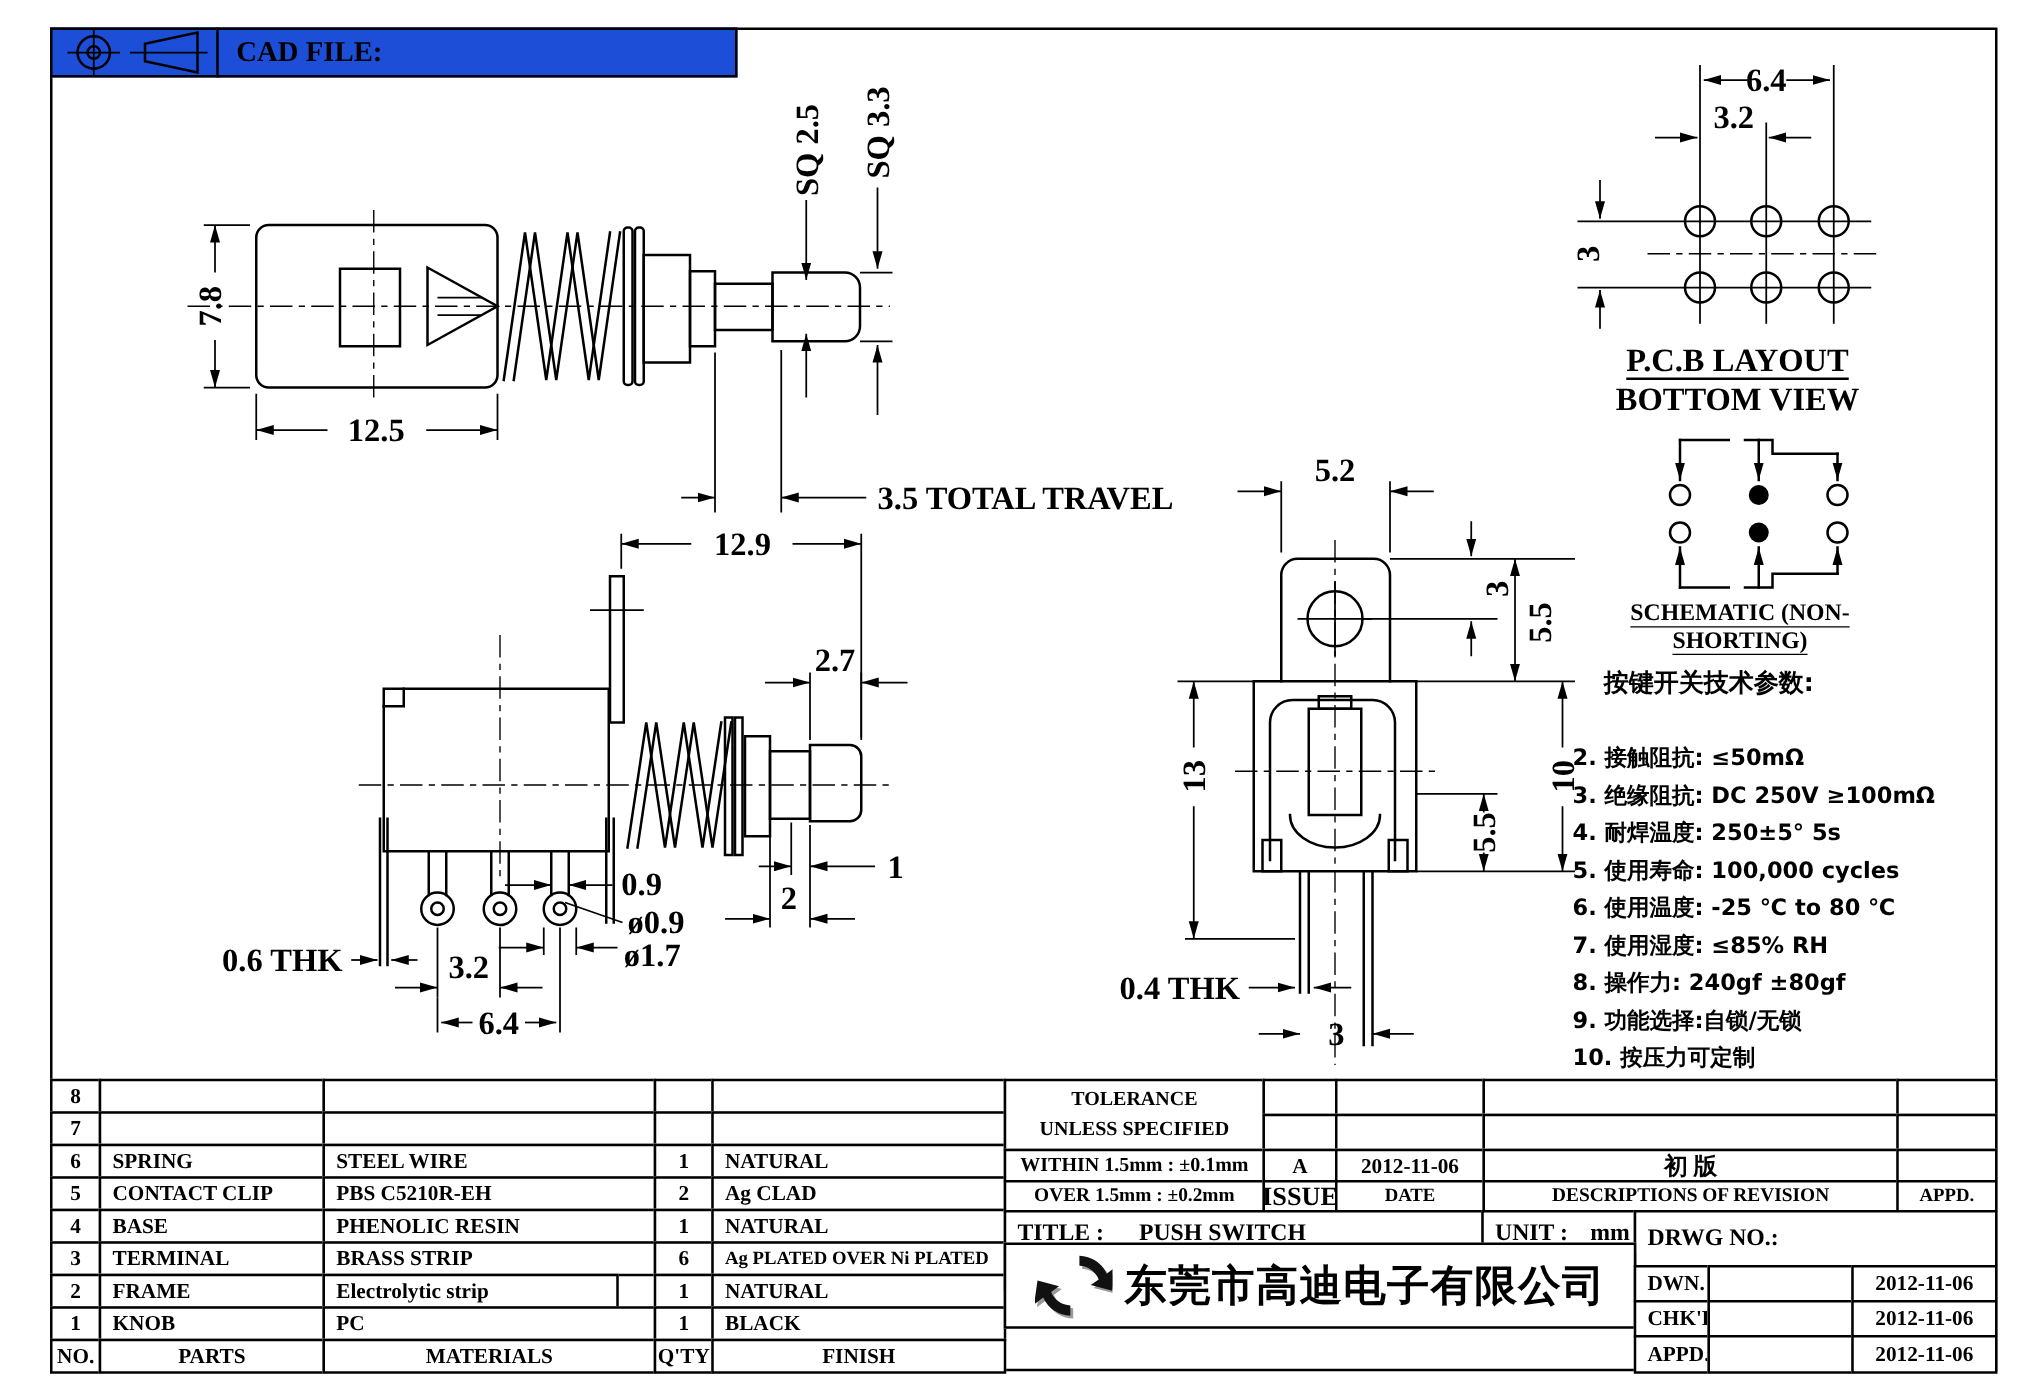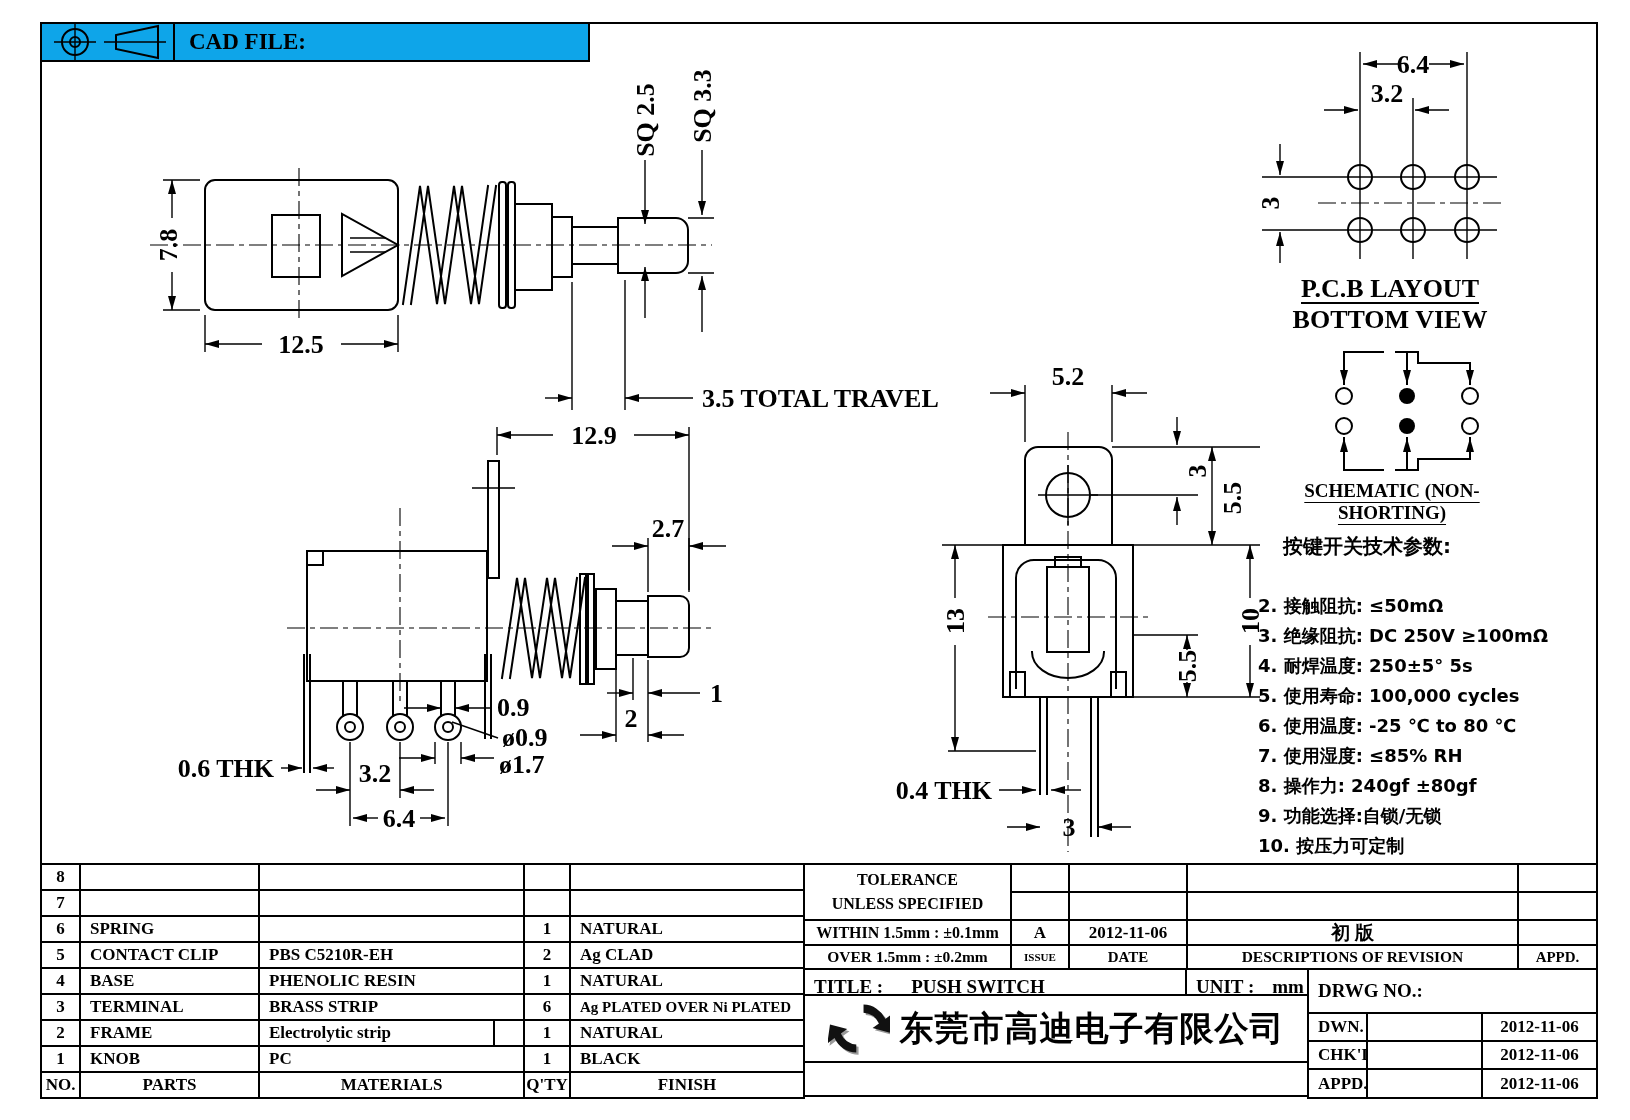--- a/index.html
+++ b/index.html
@@ -5,21 +5,21 @@
   html,body{margin:0;padding:0;background:#e8e8e8;}
   .page{position:relative;width:1630px;height:1120px;background:#ffffff;overflow:hidden;
         font-family:"Liberation Serif","DejaVu Serif",serif;color:#000;}
   .frame{position:absolute;left:40px;top:22px;width:1558px;height:1075px;border:2px solid #000;box-sizing:border-box;}
   svg.art{position:absolute;left:0;top:0;}
   .ln{stroke:#000;stroke-width:2;fill:none;stroke-linecap:square;}
   .th{stroke:#000;stroke-width:1.4;fill:none;stroke-linecap:butt;}
   .cl{stroke:#000;stroke-width:1.1;fill:none;stroke-dasharray:18 5 5 5;}
   .dt{font:bold 26px "Liberation Serif","DejaVu Serif",serif;fill:#000;text-anchor:middle;}
   .as{text-anchor:start;} .ae{text-anchor:end;}
-  .box{position:absolute;box-sizing:border-box;border:2px solid #000;background:#0ea5e9;display:flex;align-items:center;}
+  .box{position:absolute;box-sizing:border-box;border:2px solid #000;background:#1d4ed8;display:flex;align-items:center;}
   .cadlbl{font:bold 23px "Liberation Serif",serif;padding-left:14px;}
   .c{position:absolute;box-sizing:border-box;border:2px solid #000;background:#fff;display:flex;align-items:center;
      font:bold 17px "Liberation Serif","DejaVu Serif",serif;white-space:nowrap;overflow:hidden;}
   .ctr{justify-content:center;} .pl{padding-left:9px;}
   .tol{flex-direction:column;justify-content:center;font-size:16px;line-height:1.5;}
   .t19{font-size:19px;} .t16{font-size:15.5px;}
   .lbl2{margin-left:28px;}
   .pcbt{position:absolute;text-align:center;font:bold 26px "Liberation Serif",serif;}
   .und{text-decoration:underline;text-underline-offset:5px;}
   .spec{position:absolute;font:bold 18px "DejaVu Sans","Liberation Sans",sans-serif;white-space:nowrap;}
@@ -277,20 +277,21 @@
   <div class="c pl" style="left:569px;top:863px;width:236px;height:28px"></div>
 
   <div class="c ctr" style="left:40px;top:889px;width:41px;height:28px">7</div>
   <div class="c pl" style="left:79px;top:889px;width:181px;height:28px"></div>
   <div class="c pl" style="left:258px;top:889px;width:267px;height:28px"></div>
   <div class="c ctr" style="left:523px;top:889px;width:48px;height:28px"></div>
   <div class="c pl" style="left:569px;top:889px;width:236px;height:28px"></div>
 
   <div class="c ctr" style="left:40px;top:915px;width:41px;height:28px">6</div>
   <div class="c pl" style="left:79px;top:915px;width:181px;height:28px">SPRING</div>
+  <div class="c pl" style="left:258px;top:915px;width:267px;height:28px">STEEL WIRE</div>
   <div class="c ctr" style="left:523px;top:915px;width:48px;height:28px">1</div>
   <div class="c pl" style="left:569px;top:915px;width:236px;height:28px">NATURAL</div>
 
   <div class="c ctr" style="left:40px;top:941px;width:41px;height:28px">5</div>
   <div class="c pl" style="left:79px;top:941px;width:181px;height:28px">CONTACT CLIP</div>
   <div class="c pl" style="left:258px;top:941px;width:267px;height:28px">PBS C5210R-EH</div>
   <div class="c ctr" style="left:523px;top:941px;width:48px;height:28px">2</div>
   <div class="c pl" style="left:569px;top:941px;width:236px;height:28px">Ag CLAD</div>
 
   <div class="c ctr" style="left:40px;top:967px;width:41px;height:28px">4</div>
@@ -336,21 +337,21 @@
   <div class="c" style="left:1186px;top:891px;width:333px;height:30px"></div>
   <div class="c" style="left:1517px;top:891px;width:81px;height:30px"></div>
 
   <div class="c ctr" style="left:803px;top:919px;width:209px;height:27px;font-size:16px">WITHIN 1.5mm : ±0.1mm</div>
   <div class="c ctr" style="left:1010px;top:919px;width:60px;height:27px">A</div>
   <div class="c ctr" style="left:1068px;top:919px;width:120px;height:27px">2012-11-06</div>
   <div class="c ctr" style="left:1186px;top:919px;width:333px;height:27px;font-size:19px">初 版</div>
   <div class="c" style="left:1517px;top:919px;width:81px;height:27px"></div>
 
   <div class="c ctr" style="left:803px;top:944px;width:209px;height:26px;font-size:15.5px">OVER 1.5mm : ±0.2mm</div>
-  <div class="c ctr" style="left:1010px;top:944px;width:60px;height:26px;font-size:11px">ISSUE</div>
+  <div class="c ctr" style="left:1010px;top:944px;width:60px;height:26px;font-size:21px">ISSUE</div>
   <div class="c ctr" style="left:1068px;top:944px;width:120px;height:26px;font-size:15px">DATE</div>
   <div class="c ctr t16" style="left:1186px;top:944px;width:333px;height:26px">DESCRIPTIONS OF REVISION</div>
   <div class="c ctr" style="left:1517px;top:944px;width:81px;height:26px;font-size:15px">APPD.</div>
 
   <div class="c pl t19" style="left:803px;top:968px;width:384px;height:37px">
     <span>TITLE :</span>
     <span class="lbl2">PUSH SWITCH</span>
   </div>
   <div class="c pl t19" style="left:1185px;top:968px;width:124px;height:37px">
     <span>UNIT :</span>

